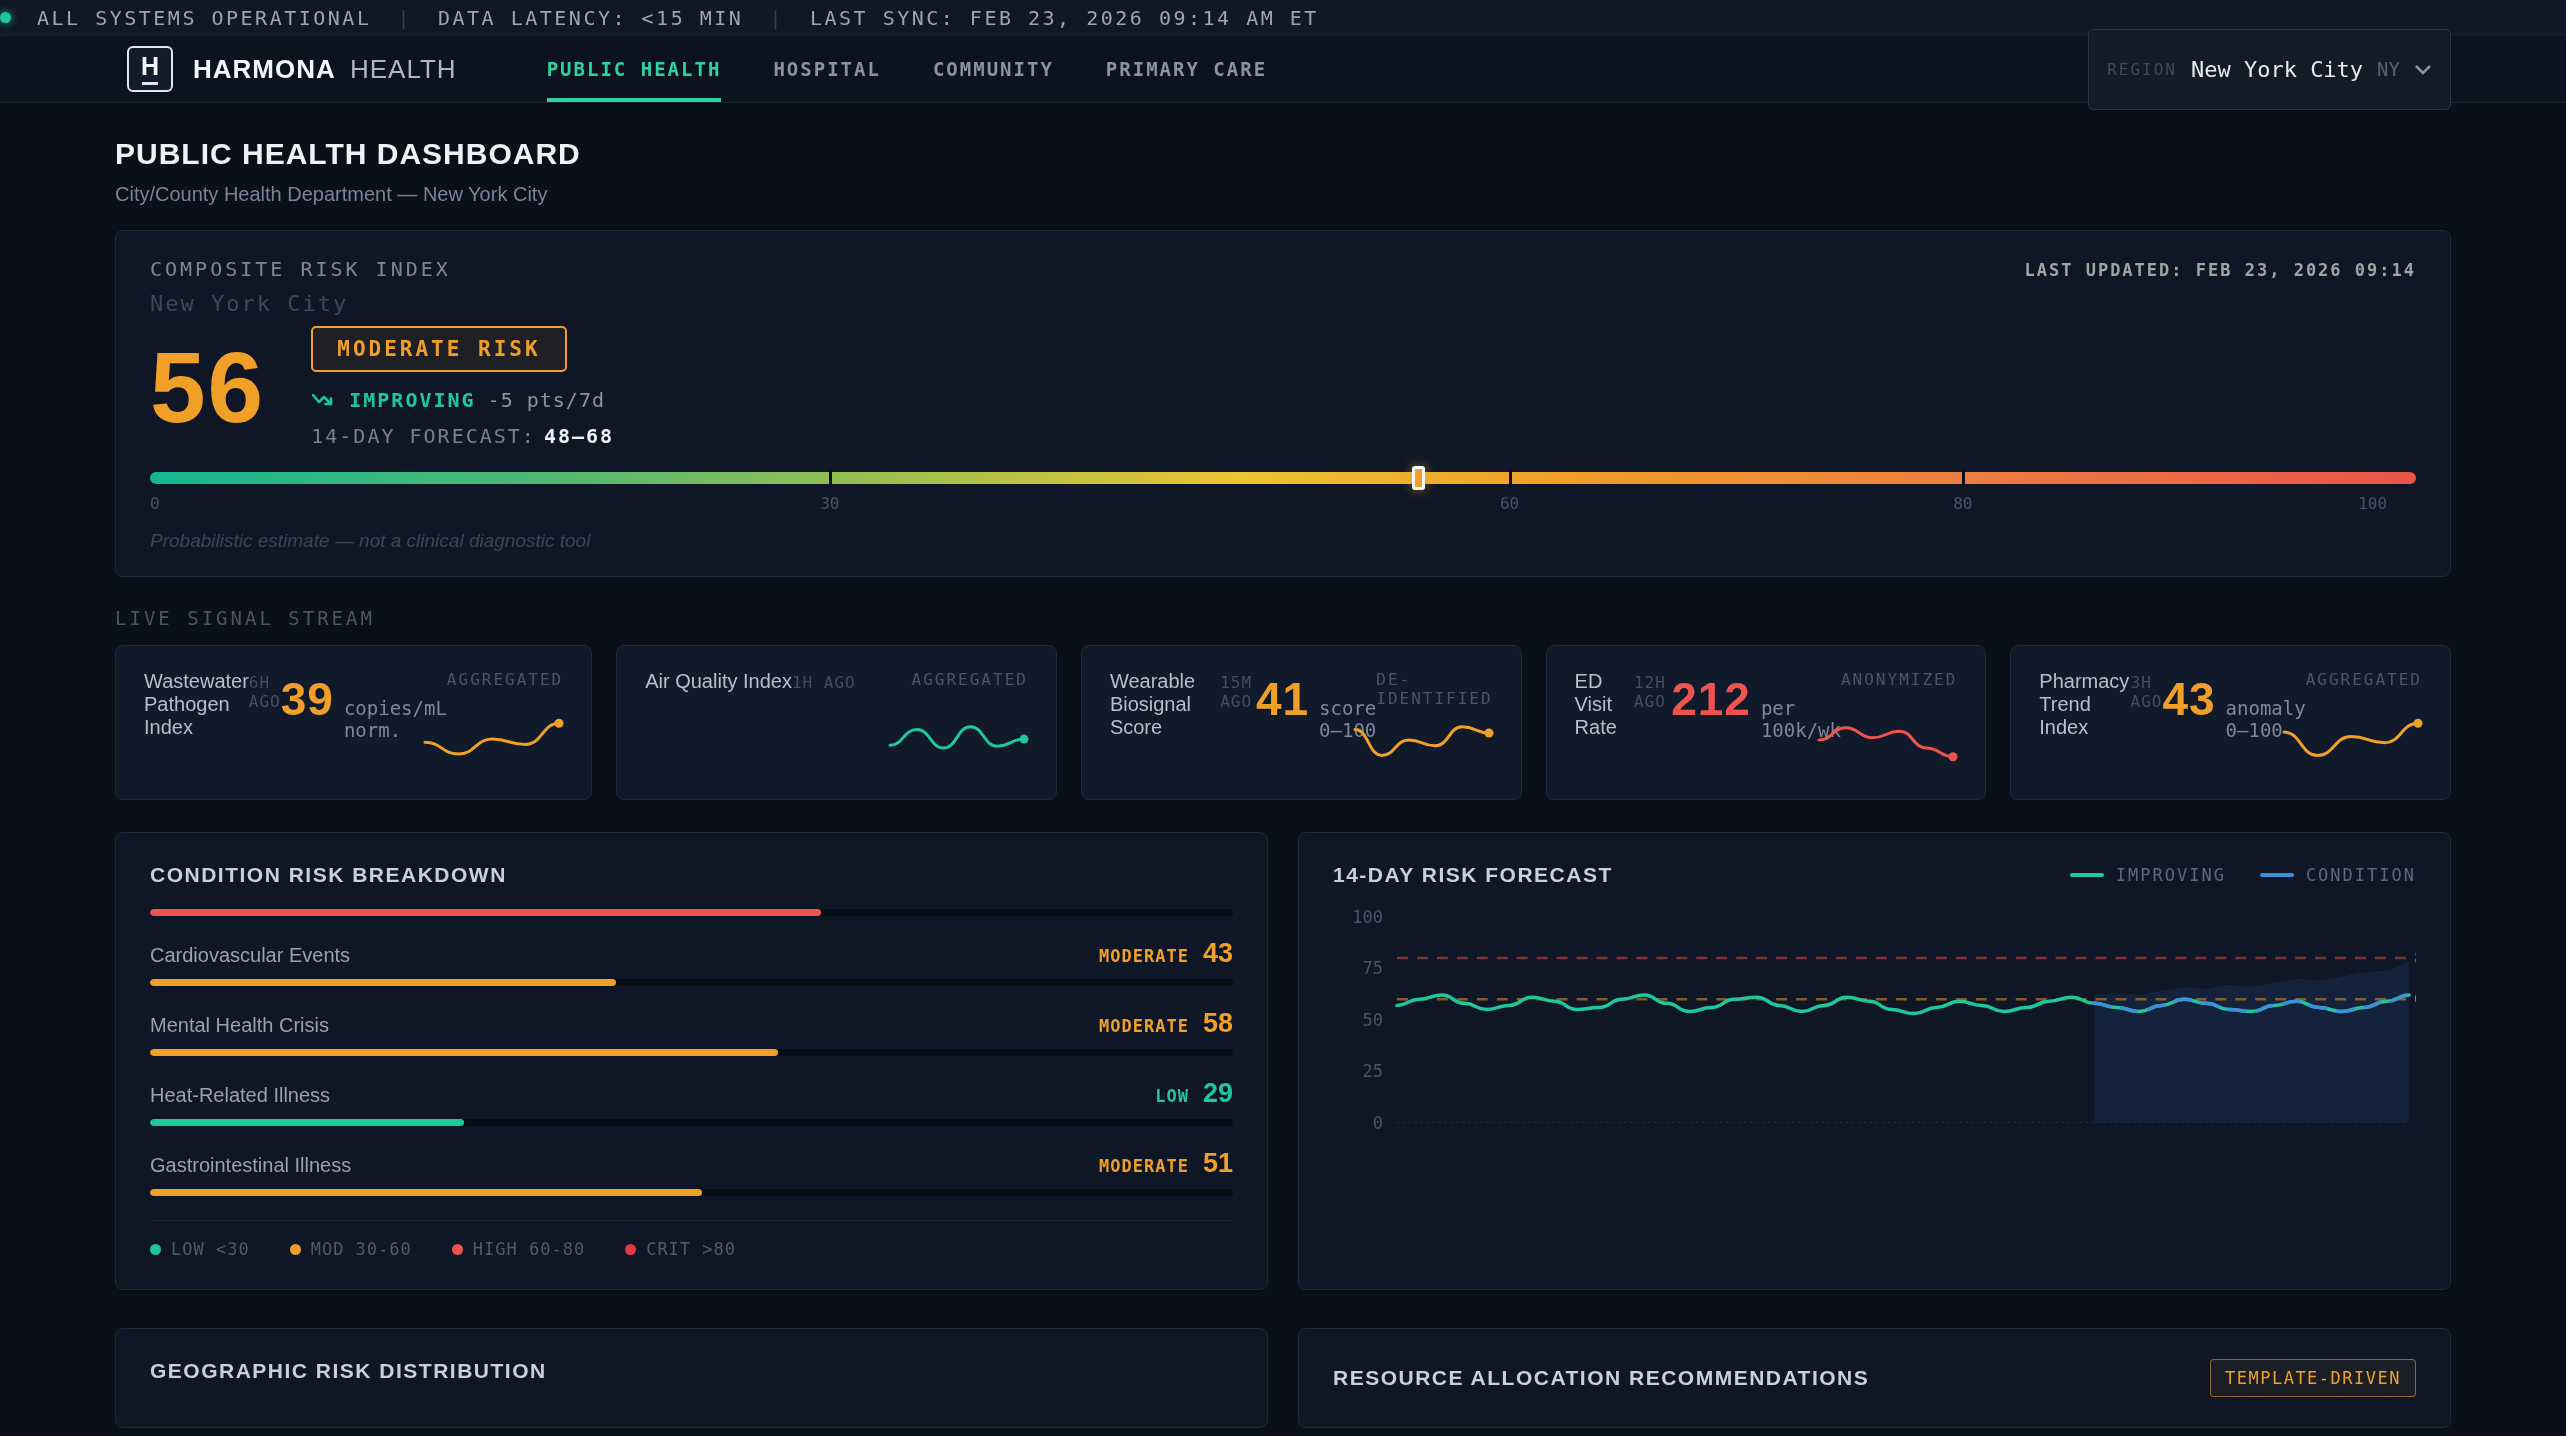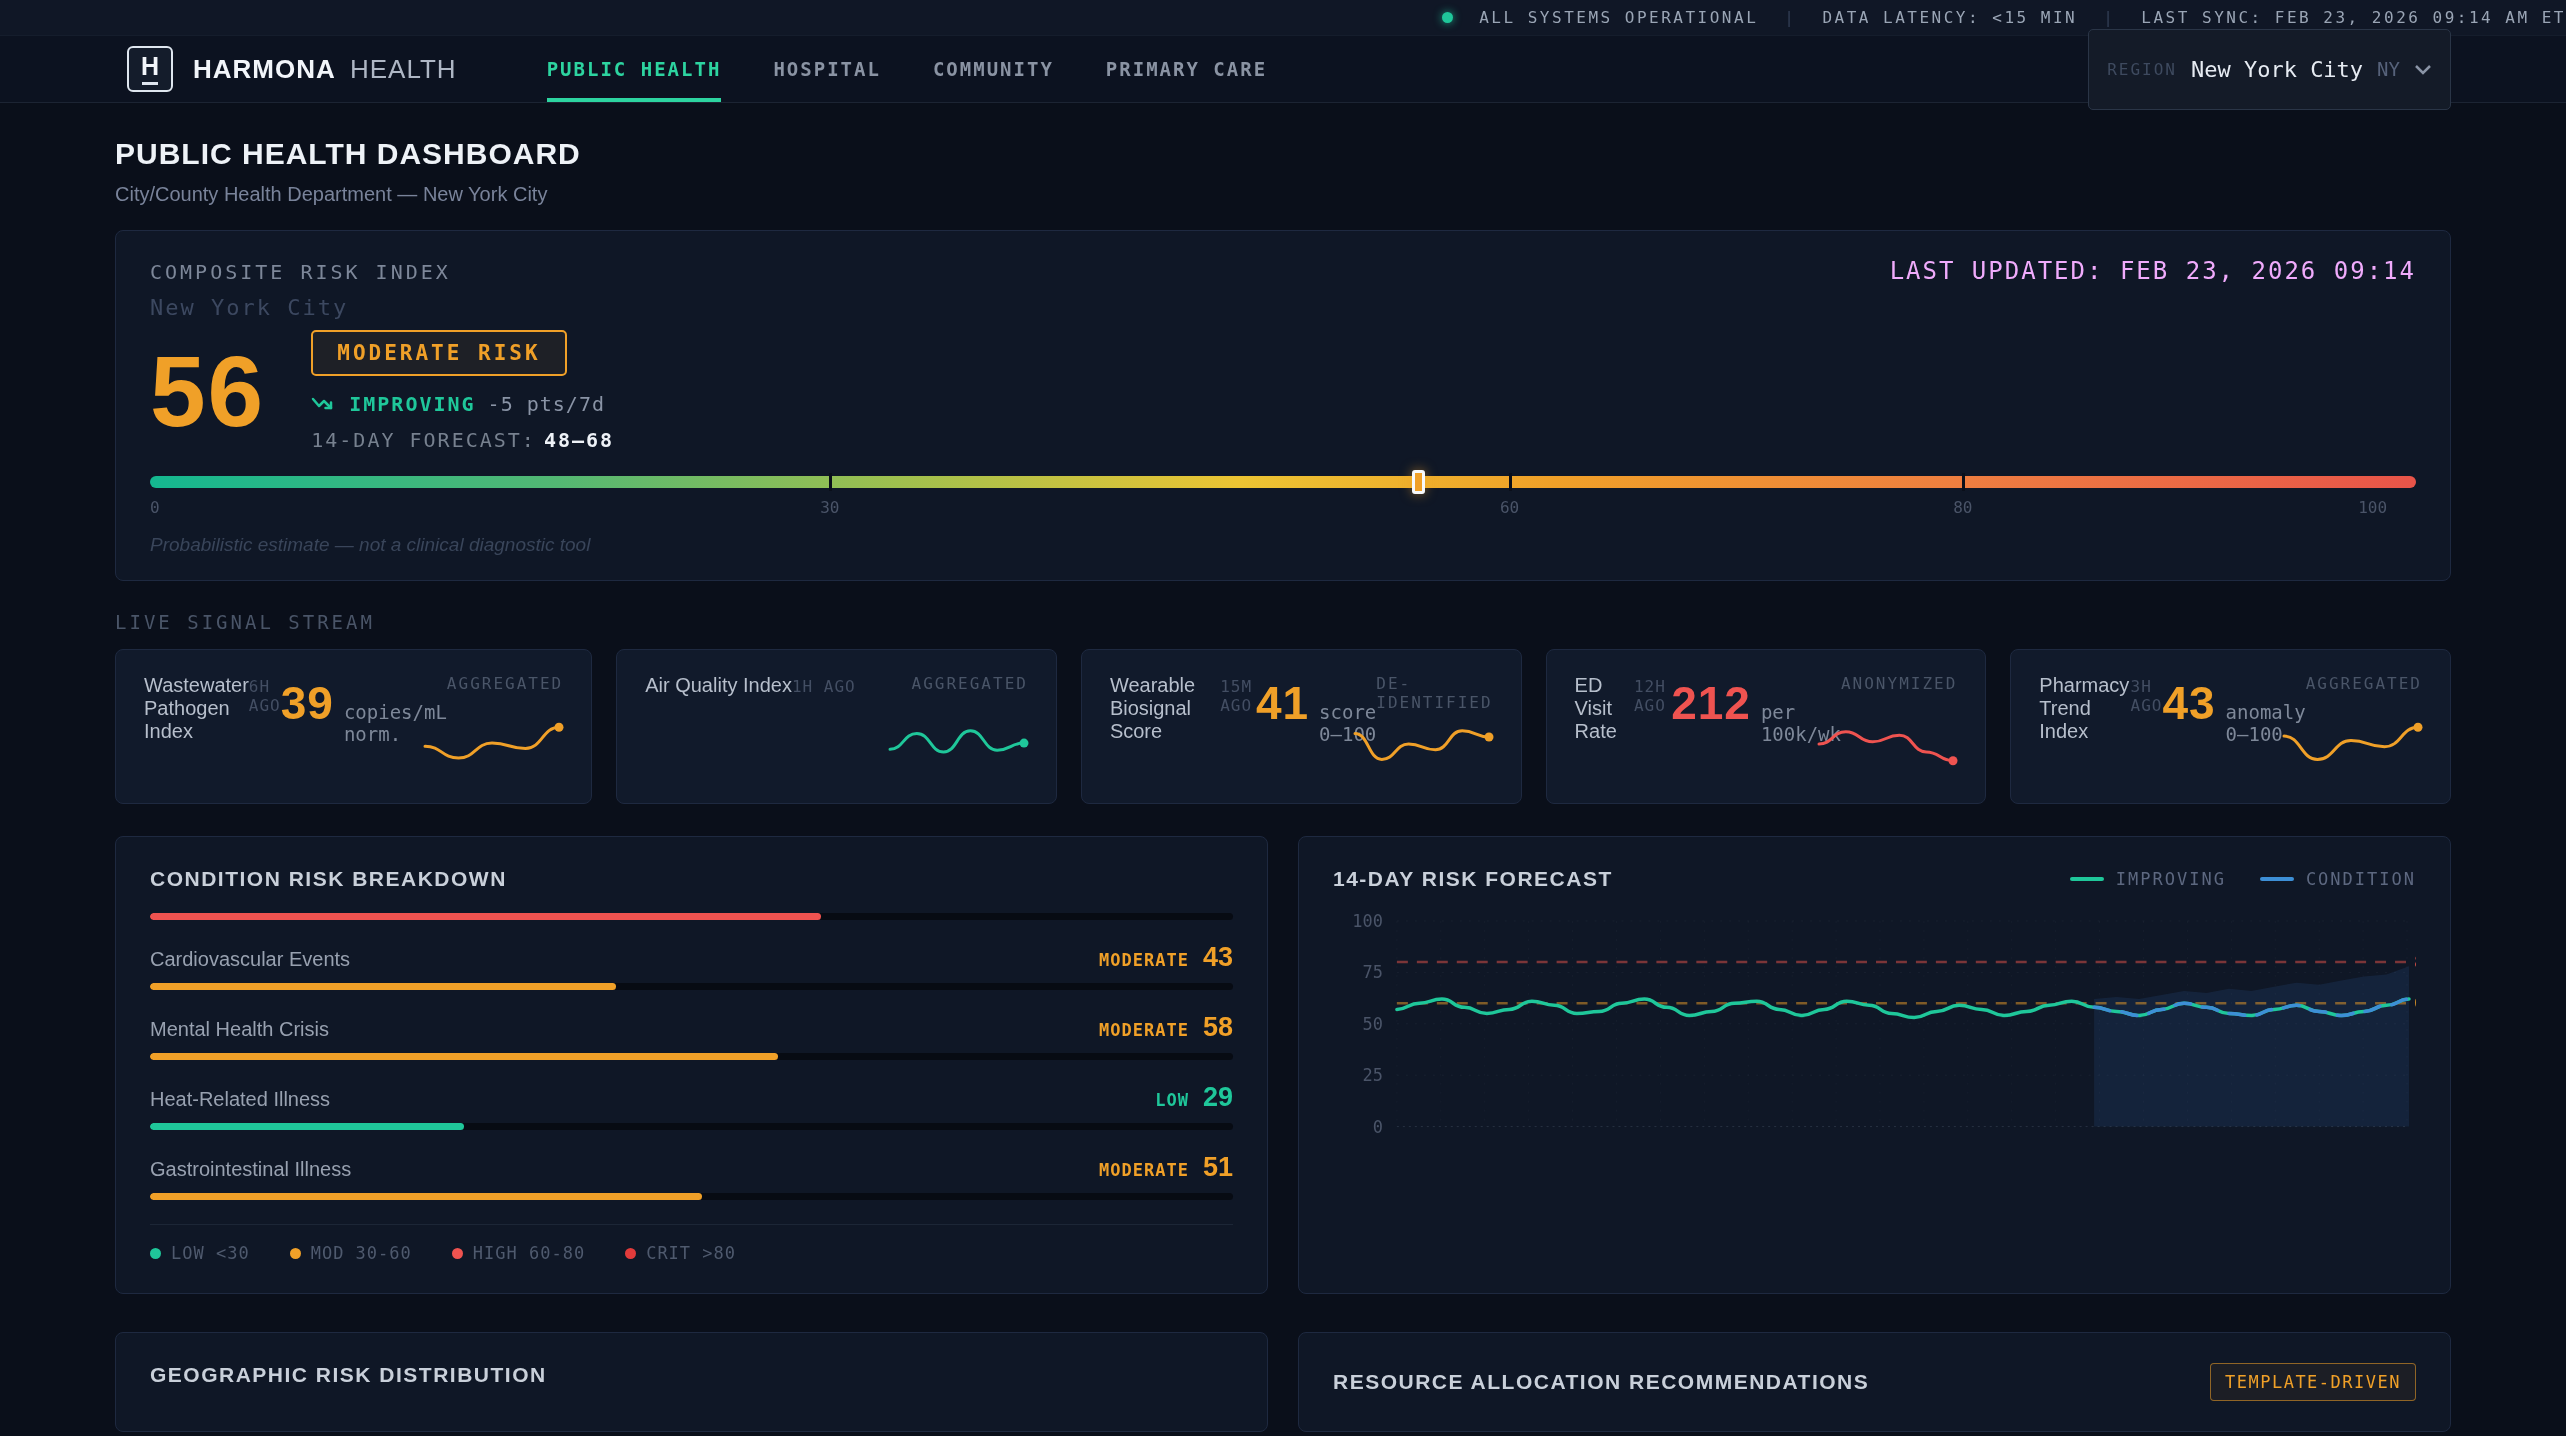--- a/index.html
+++ b/index.html
@@ -9,22 +9,22 @@
     --teal:#1fc79a; --orange:#f0a028; --red:#ef5350;
     --text:#dfe5ee; --soft:#b7bfcc; --muted:#8a94a6; --dim:#4a5568; --dimmer:#39445a;
     --mono:"DejaVu Sans Mono", monospace;
     --sans:"Liberation Sans", sans-serif;
   }
   *{margin:0;padding:0;box-sizing:border-box;}
   html,body{width:2566px;height:1436px;overflow:hidden;background:var(--bg);font-family:var(--sans);}
   .page{width:2566px;height:1436px;position:relative;}
 
   
-  .topbar{height:36px;background:var(--topbar);display:flex;align-items:center;justify-content:flex-end;gap:26px;
-    font-family:var(--mono);font-size:16px;letter-spacing:2.5px;color:#9aa5b5;border-bottom:1px solid #151d2c;}
+  .topbar{height:36px;background:var(--topbar);display:flex;align-items:center;justify-content:flex-start;gap:26px;
+    font-family:var(--mono);font-size:20px;letter-spacing:2.5px;color:#9aa5b5;border-bottom:1px solid #151d2c;}
   .status-dot{width:11px;height:11px;border-radius:50%;background:var(--teal);box-shadow:0 0 8px rgba(31,199,154,.8);display:inline-block;}
   .tb-sep{color:#323e55;}
 
   
   .header{height:67px;background:var(--header);border-bottom:1px solid #1c2433;display:flex;align-items:stretch;padding:0 115px 0 127px;}
   .brand{display:flex;align-items:center;gap:20px;margin-right:90px;}
   .logo{width:46px;height:46px;border:2px solid #dfe6ef;border-radius:6px;display:flex;flex-direction:column;align-items:center;justify-content:center;background:#141c2b;}
   .logo-h{color:#f2f5fa;font-weight:bold;font-size:25px;line-height:1;}
   .logo-bar{width:16px;height:3px;background:#dfe6ef;margin-top:3px;display:block;}
   .brand-text{font-size:26px;letter-spacing:1px;white-space:nowrap;}
@@ -42,21 +42,21 @@
   main{padding:34px 115px 0;}
   h1{font-size:30px;letter-spacing:1px;color:#eef2f7;font-weight:bold;}
   .subtitle{margin-top:12px;font-size:20px;color:#79839a;}
 
   .card{background:var(--card);border:1px solid var(--border);border-radius:8px;}
 
   
   .composite{margin-top:24px;padding:26px 34px 24px;}
   .comp-head{display:flex;justify-content:space-between;align-items:baseline;}
   .comp-label{font-family:var(--mono);font-size:20px;letter-spacing:3px;color:#7d8799;}
-  .comp-updated{font-family:var(--mono);font-size:24px;letter-spacing:2px;color:#f0abfc;}
+  .comp-updated{font-family:var(--mono);font-size:17px;letter-spacing:2px;color:#a3a3a3;font-weight:bold;}
   .comp-region{margin-top:10px;font-family:var(--mono);font-size:22px;letter-spacing:2px;color:#3c4860;}
   .score-row{display:flex;align-items:center;margin-top:10px;}
   .score{font-size:100px;font-weight:bold;color:var(--orange);line-height:.95;letter-spacing:2px;}
   .score-meta{margin-left:46px;}
   .risk-badge{display:inline-block;font-family:var(--mono);font-size:21px;font-weight:bold;letter-spacing:3px;color:var(--orange);
     border:2px solid var(--orange);border-radius:5px;background:rgba(240,160,40,.07);padding:9px 24px;}
   .trend-row{margin-top:16px;display:flex;align-items:center;gap:12px;font-family:var(--mono);font-size:20px;letter-spacing:1px;}
   .trend-word{color:var(--teal);font-weight:bold;letter-spacing:2px;}
   .trend-delta{color:#8a94a6;}
   .fc-row{margin-top:12px;font-family:var(--mono);font-size:20px;letter-spacing:2px;color:#77818f;}

